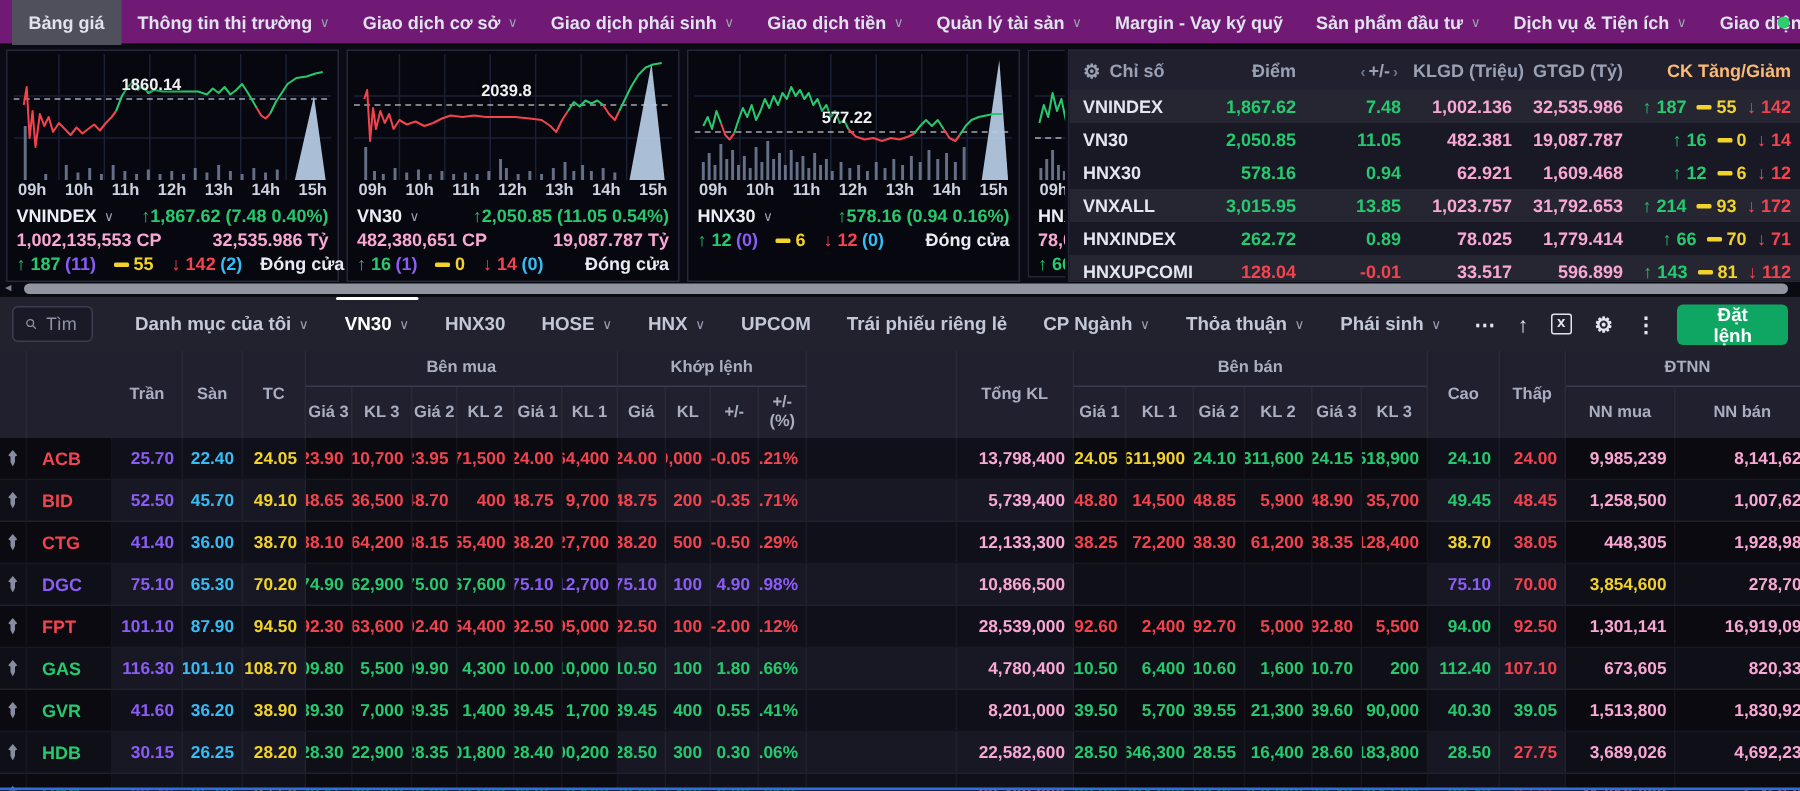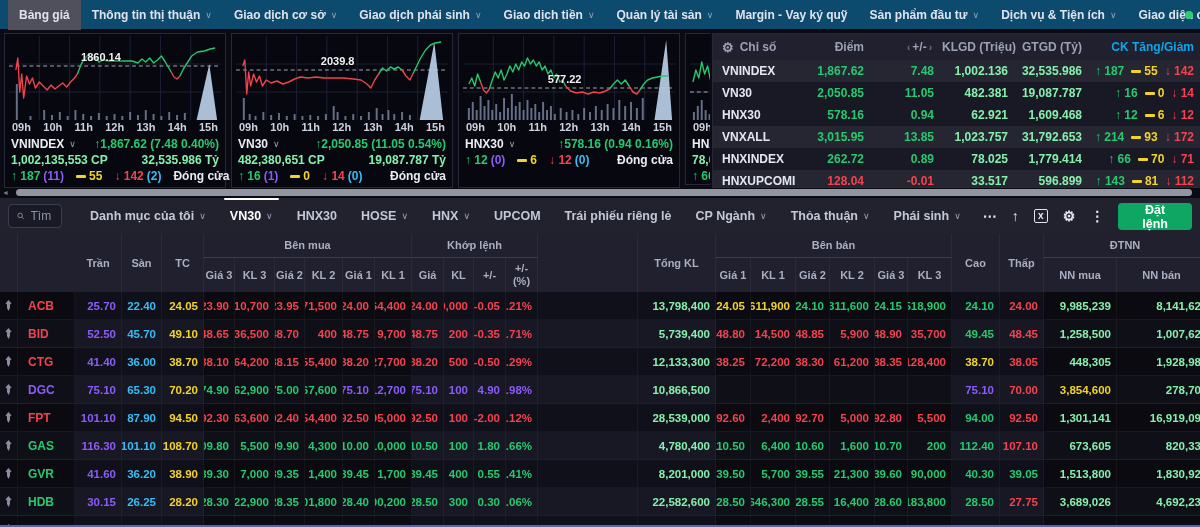--- a/index.html
+++ b/index.html
@@ -1,40 +1,40 @@
 <!DOCTYPE html>
 <html style="--cols: 18px 57px 47px 40px 42px 31px 40px 30px 38px 32px 37px 32px 30px 32px 32px 100px 78px 35px 45px 34px 45px 33px 44px 48px 44px 73px 90px;"><head>
 <meta charset="utf-8">
 <style>
 *{box-sizing:border-box;margin:0;padding:0}
 html,body{width:1200px;height:527px;overflow:hidden}
 body{background:#0b0b15;font-family:"Liberation Sans",sans-serif;color:#e6e8f0;position:relative}
 
-.nav{height:30px;background:#0c4a6e;display:flex;align-items:center;padding:0 8px;position:relative;border-bottom:1px solid #05050a}
+.nav{height:30px;background:#701a75;display:flex;align-items:center;padding:0 8px;position:relative;border-bottom:1px solid #05050a}
 .nav-item{font-size:12px;font-weight:700;color:#e0e3ed;padding:0 11px;height:30px;display:flex;align-items:center;gap:5px;cursor:pointer;white-space:nowrap}
 .nav-item.active{background:#50505c}
 .chev{font-size:9px;color:#9aa0b2;font-weight:400}
 .status-dot{position:absolute;right:7px;top:11px;width:8px;height:8px;border-radius:50%}
 
 .charts{height:158px;display:flex;padding:3px 0 0 4px;background:#0b0b15}
 .panel{width:222px;min-width:222px;background:#07070f;border:1px solid #272738;margin-right:5px;padding:2px 4px 0 4px;display:flex;flex-direction:column}
 .panel-clip{width:25px;min-width:25px;overflow:hidden;margin-right:2px}
 .panel-clip .panel{margin-right:0}
 .plot{position:relative;height:84px}
 .plot svg{display:block;width:100%;height:84px}
 .ref-label{position:absolute;font-size:11px;font-weight:700;color:#f0f1f5;text-shadow:0 0 3px #000;pointer-events:none}
 .axis{display:flex;justify-content:space-between;font-size:11px;font-weight:700;color:#cdd2df;padding:1px 3px;height:16px}
 .pl{display:flex;justify-content:space-between;align-items:center;font-size:12px;font-weight:700;padding:0 2px;white-space:nowrap;height:16px}
 .pname{color:#eceef4;display:flex;align-items:center;gap:5px}
 .l3{display:flex;align-items:center;gap:12px}
 .grp{display:flex;align-items:center;gap:3px}
 .sess{margin-left:auto;color:#e9ebf2}
 .flatbar{display:inline-block;width:10px;height:3px;background:#f2d32c;border-radius:1px;margin-right:3px;vertical-align:2px}
 
-.up{color:#26c96e}.down{color:#f2434e}.ref{color:#f2d32c}.ceil{color:#8b5cf6}.floor{color:#36bdf5}.white{color:#86efac}
+.up{color:#26c96e}.down{color:#f2434e}.ref{color:#f2d32c}.ceil{color:#8b5cf6}.floor{color:#36bdf5}.white{color:#f9a8d4}
 
 .idx{flex:1;background:#12121d;border:1px solid #272738;border-right:none;overflow:hidden}
 .idx-h{display:flex;align-items:center;height:26px;background:#20202e;color:#9ba1b4;font-weight:700;font-size:12px}
 .c{padding-right:8px;text-align:right;overflow:hidden;white-space:nowrap}
 .c-name{width:83px;display:flex;align-items:center;gap:6px;padding-left:9px;text-align:left}
 .c-pts{width:76px}.c-chg{width:70px}.c-klgd{width:74px}.c-gtgd{width:74px}
 .c-ud{flex:1;display:flex;gap:7px;justify-content:flex-end;padding-right:6px;align-items:center}
 .idx-row{display:flex;align-items:center;height:22px;font-weight:700;font-size:12px}
 .idx-row .c-name{color:#e4e7f0;font-size:12px}
 .idx-row.shade-a{background:#262633}.idx-row.shade-b{background:#191925}
@@ -71,21 +71,21 @@
 </head>
 <body>
 
 <div class="app">
 
   <nav class="nav" id="topnav">
     <div class="nav-item active">
         <span>Bảng giá</span>
       </div>
       <div class="nav-item">
-        <span>Thông tin thị thuận</span>
+        <span>Thông tin thị trường</span>
         <span class="chev">∨</span>
       </div>
       <div class="nav-item">
         <span>Giao dịch cơ sở</span>
         <span class="chev">∨</span>
       </div>
       <div class="nav-item">
         <span>Giao dịch phái sinh</span>
         <span class="chev">∨</span>
       </div>
@@ -296,21 +296,21 @@
         <div class="c c-name">
           <span style="font-size:13px;color:#9ba1b4">⚙</span>
           <span>Chỉ số</span>
         </div>
         <div class="c c-pts">Điểm</div>
         <div class="c c-chg">
           <span class="pn">‹</span><span>+/-</span><span class="pn">›</span>
         </div>
         <div class="c c-klgd">KLGD (Triệu)</div>
         <div class="c c-gtgd">GTGD (Tỷ)</div>
-        <div class="c c-ud" style="color:#0ea5e9">CK Tăng/Giảm</div>
+        <div class="c c-ud" style="color:#fdba74">CK Tăng/Giảm</div>
       </div>
       <div id="idxrows">
           <div class="idx-row shade-a">
             <div class="c c-name">VNINDEX</div>
             <div class="c c-pts"><span class="up">1,867.62</span></div>
             <div class="c c-chg"><span class="up">7.48</span></div>
             <div class="c c-klgd white">1,002.136</div>
             <div class="c c-gtgd white">32,535.986</div>
             <div class="c c-ud">
               <span class="up">↑ 187</span>

